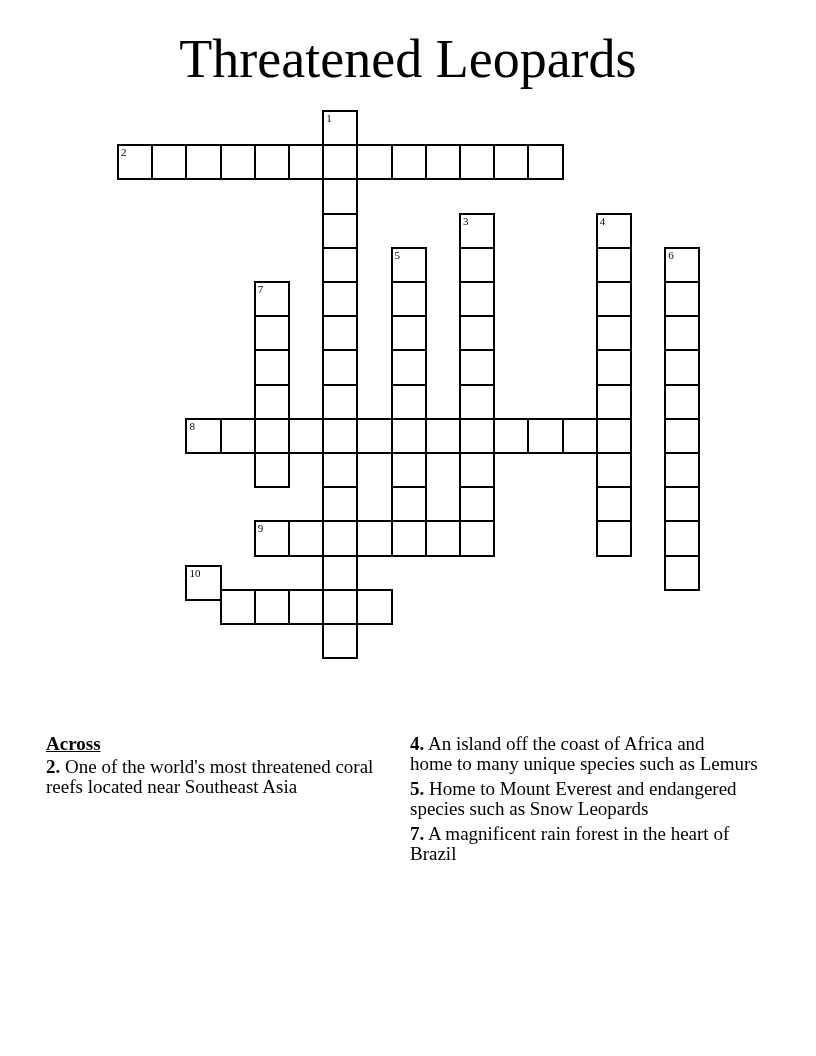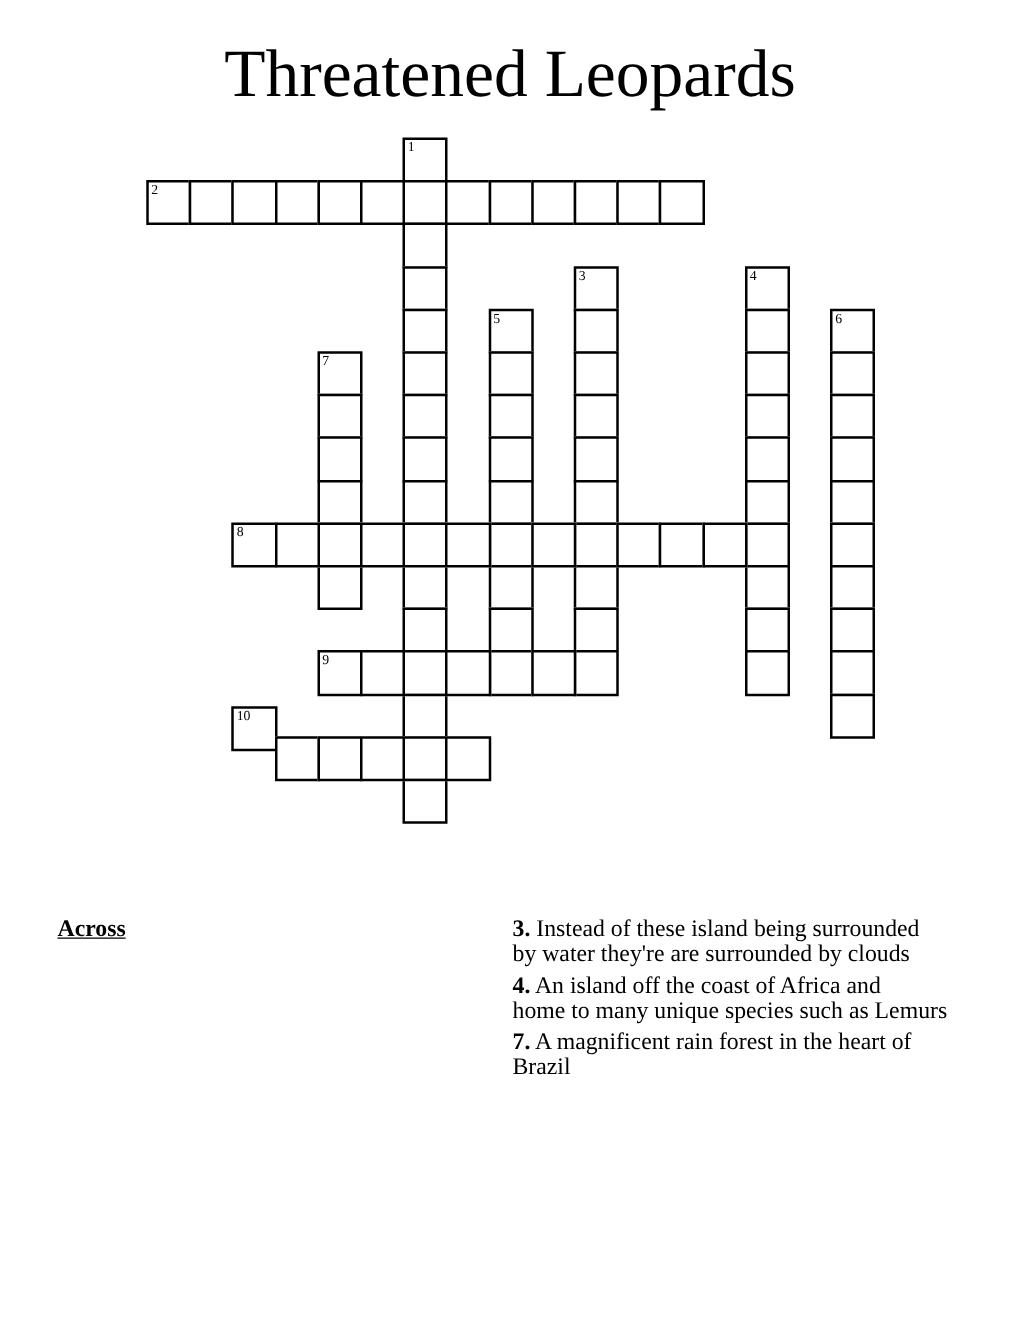--- a/index.html
+++ b/index.html
@@ -142,23 +142,24 @@
       </div>
       <div class="cell" style="left: 102.6px; top: 478.8px;"></div>
       <div class="cell" style="left: 136.8px; top: 478.8px;"></div>
       <div class="cell" style="left: 171px; top: 478.8px;"></div>
       <div class="cell" style="left: 239.4px; top: 478.8px;"></div>
     </div>
 
   <div class="clues across">
     <h2>Across</h2>
     <div id="across-list">
+        <p><span class="cnum">2.</span> One of the world's most threatened coral<br>reefs located near Southeast Asia</p>
       </div>
   </div>
 
   <div class="clues down">
     <div id="down-list">
-        <p><span class="cnum">3.</span> Instead of these island being surrounded<br>by water they're are surrounded by clouds</p>
         <p><span class="cnum">4.</span> An island off the coast of Africa and<br>home to many unique species such as Lemurs</p>
+        <p><span class="cnum">5.</span> Home to Mount Everest and endangered<br>species such as Snow Leopards</p>
         <p><span class="cnum">7.</span> A magnificent rain forest in the heart of<br>Brazil</p>
       </div>
   </div>
 </div>
 
 </body></html>

